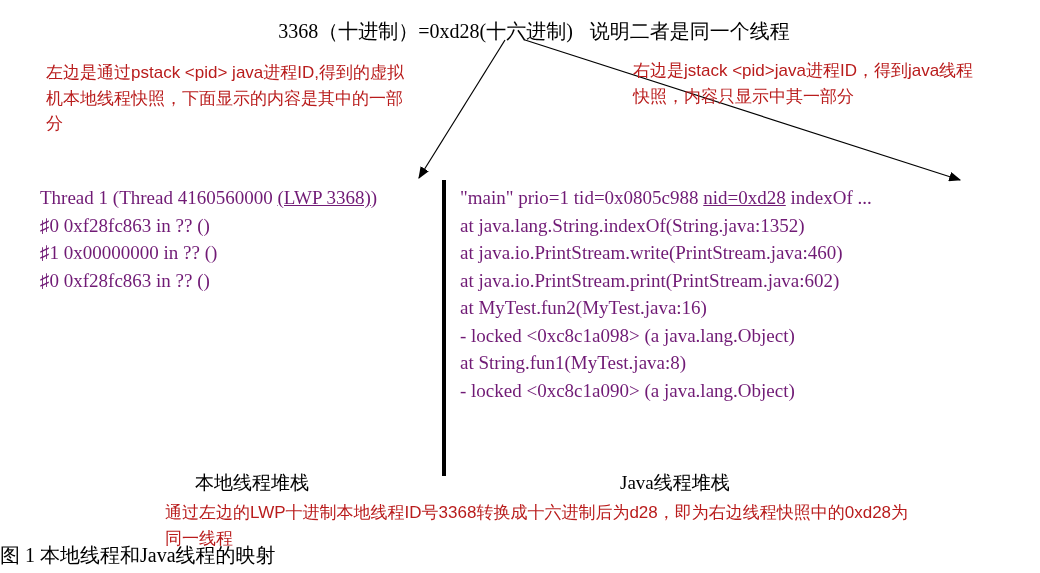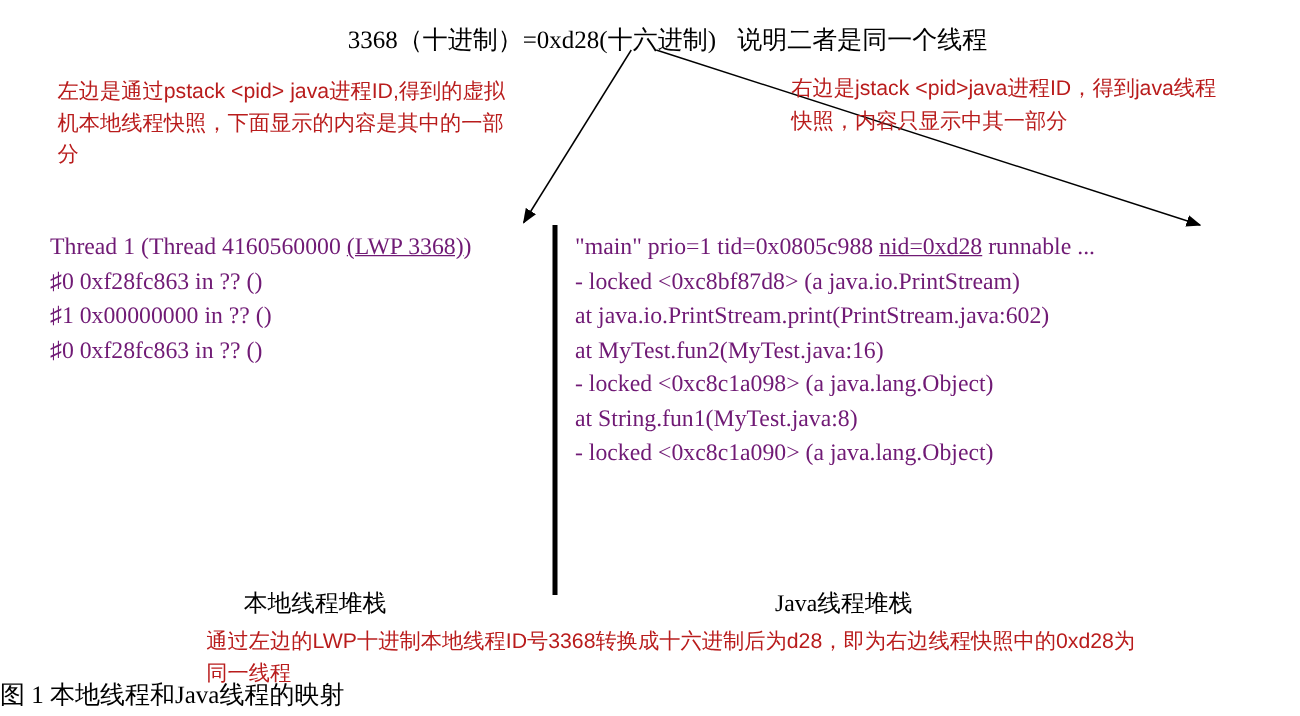--- a/index.html
+++ b/index.html
@@ -108,23 +108,24 @@
     <div>
       <span>Thread 1 (Thread 4160560000 </span><span class="underline">(LWP 3368)</span><span>)</span>
     </div>
     <div>♯0 0xf28fc863 in ?? ()</div>
     <div>♯1 0x00000000 in ?? ()</div>
     <div>♯0 0xf28fc863 in ?? ()</div>
   </div>
   <div class="divider"></div>
   <div class="col-right">
     <div>
-      <span>"main" prio=1 tid=0x0805c988 </span><span class="underline">nid=0xd28</span><span> runnable ...</span>
+      <span>"main" prio=1 tid=0x0805c988 </span><span class="underline">nid=0xd28</span><span> indexOf ...</span>
     </div>
-    <div>- locked &lt;0xc8bf87d8&gt; (a java.io.PrintStream)</div>
+    <div>at java.lang.String.indexOf(String.java:1352)</div>
+    <div>at java.io.PrintStream.write(PrintStream.java:460)</div>
     <div>at java.io.PrintStream.print(PrintStream.java:602)</div>
     <div>at MyTest.fun2(MyTest.java:16)</div>
     <div>- locked &lt;0xc8c1a098&gt; (a java.lang.Object)</div>
     <div>at String.fun1(MyTest.java:8)</div>
     <div>- locked &lt;0xc8c1a090&gt; (a java.lang.Object)</div>
   </div>
 </div>
 
 <div class="stack-label stack-label-left">本地线程堆栈</div>
 <div class="stack-label stack-label-right">Java线程堆栈</div>

